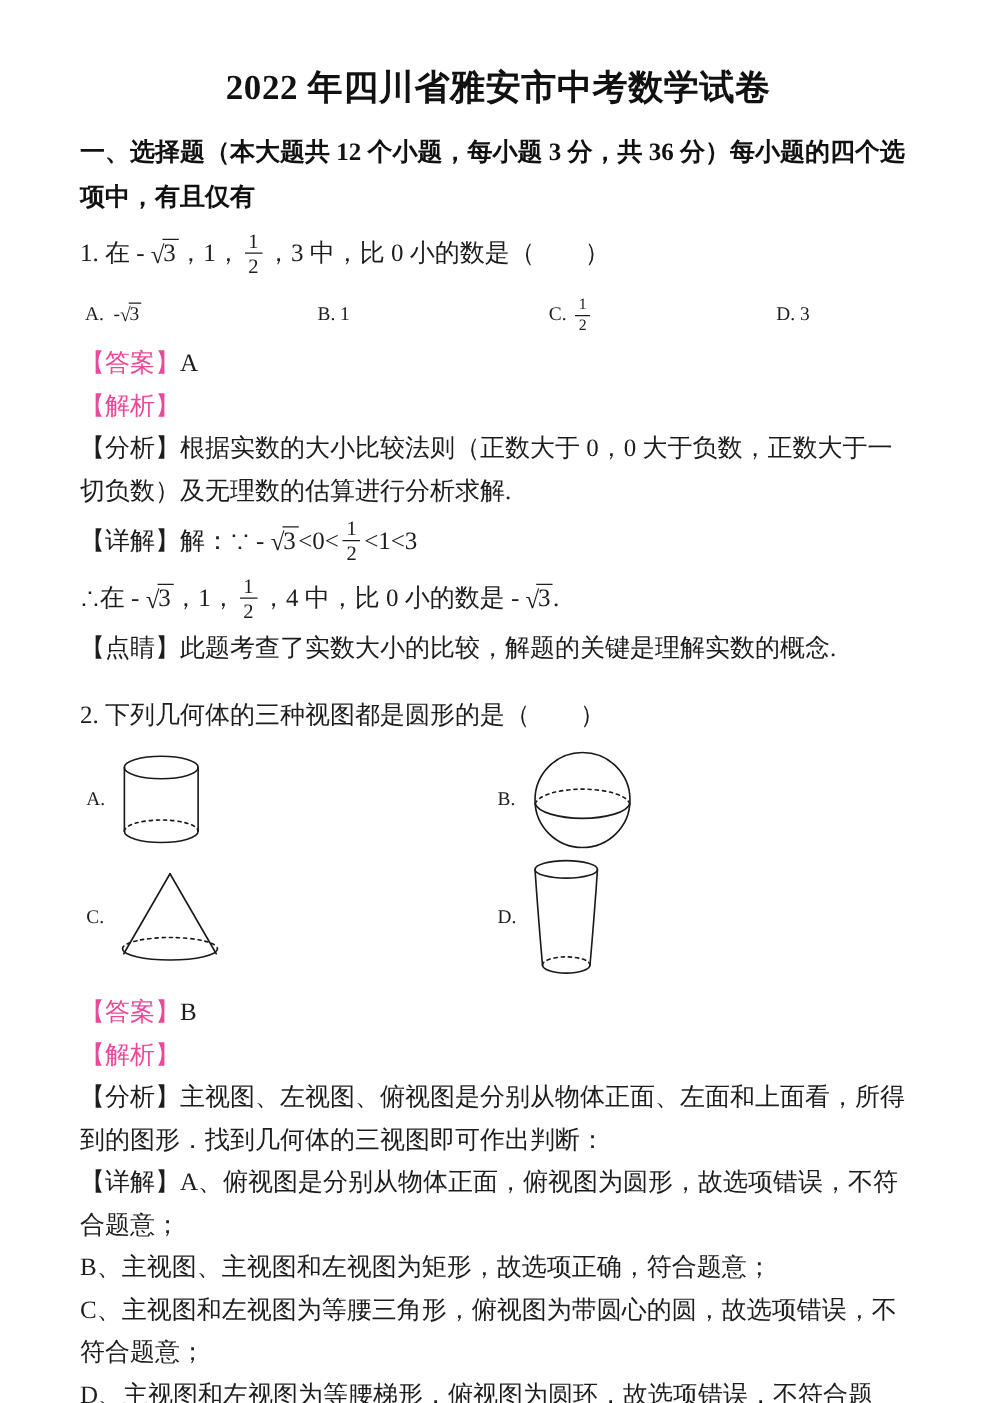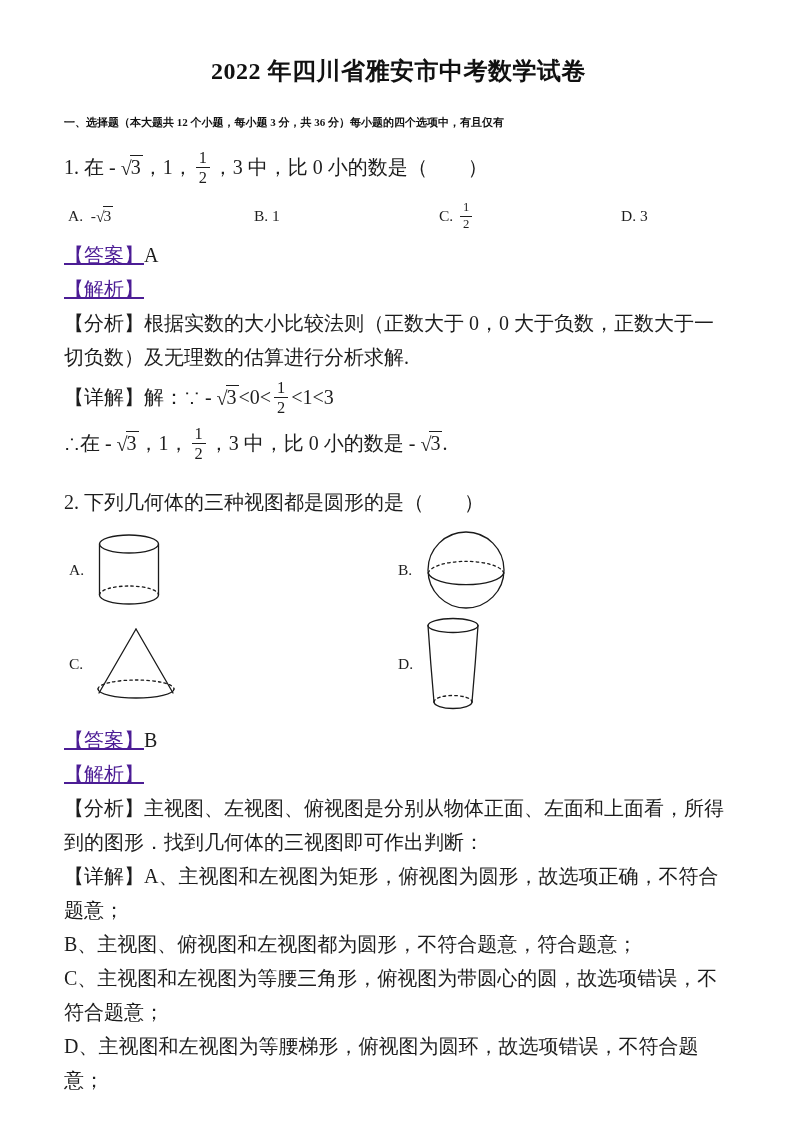--- a/index.html
+++ b/index.html
@@ -3,35 +3,35 @@
 <meta charset="utf-8">
 <style>
   * { margin:0; padding:0; box-sizing:border-box; }
   html,body { background:#ffffff; }
   body { font-family:"Liberation Serif","DejaVu Serif",serif; color:#1d1d1d; }
   .page {
     width:793px; min-height:1122px; background:#ffffff;
     padding:56px 60px 30px 64px; overflow:hidden;
   }
   .title {
-    font-size:24px; line-height:30px; font-weight:bold; text-align:center;
+    font-size:28px; line-height:30px; font-weight:bold; text-align:center;
     color:#111; margin-bottom:18px; letter-spacing:0.5px;
   }
   .section-heading {
-    font-weight:bold; font-size:11px; line-height:36px; color:#111;
+    font-weight:bold; font-size:20px; line-height:36px; color:#111;
     margin-bottom:4px;
   }
   .para { font-size:20px; line-height:34px; }
   .formula-line { line-height:40px; padding:3px 0; }
   .options-row { display:flex; align-items:center; margin:6px 0 2px 0; line-height:40px; font-size:15.5px; }
   .opt { display:inline-flex; align-items:center; }
   .opt-a { width:190px; padding-left:4px; }
   .opt-b { width:185px; }
   .opt-c { width:182px; }
-  .blue-tag { color:#4c1d95;text-decoration:underline; }
+  .blue-tag { color:#ec4899; }
   
   .sqrt { white-space:nowrap; }
   .sqrt .sign { display:inline-block; transform:translateY(1px); margin-right:-2px; }
   .sqrt .rad { display:inline-block; border-top:1.3px solid currentColor; padding:0 2px 0 1px; line-height:1.15; }
   .frac {
     display:inline-block; text-align:center; vertical-align:-0.55em;
     line-height:1.05; font-size:0.82em; margin:0 3px;
   }
   .frac .fn { display:block; border-bottom:1px solid currentColor; padding:0 3px 1px 3px; }
   .frac .fd { display:block; padding-top:1px; }
@@ -90,24 +90,25 @@
     <span class="blue-tag">【解析】</span>
   </div>
 
   <div class="para">【分析】根据实数的大小比较法则（正数大于 0，0 大于负数，正数大于一切负数）及无理数的估算进行分析求解.</div>
 
   <div class="para formula-line">
     <span>【详解】解：∵ - </span><span class="sqrt"><span class="sign">√</span><span class="rad">3</span></span><span>&lt;0&lt;</span><span class="frac"><span class="fn">1</span><span class="fd">2</span></span><span>&lt;1&lt;3</span>
   </div>
 
   <div class="para formula-line">
-    <span>∴在 - </span><span class="sqrt"><span class="sign">√</span><span class="rad">3</span></span><span>，1，</span><span class="frac"><span class="fn">1</span><span class="fd">2</span></span><span>，3 中，比 0 小的数是 - </span><span class="sqrt"><span class="sign">√</span><span class="rad">3</span></span><span>.</span>
+    <span>∴在 - </span><span class="sqrt"><span class="sign">√</span><span class="rad">3</span></span><span>，1，</span><span class="frac"><span class="fn">1</span><span class="fd">2</span></span><span>，4 中，比 0 小的数是 - </span><span class="sqrt"><span class="sign">√</span><span class="rad">3</span></span><span>.</span>
   </div>
 
 
+  <div class="para">【点睛】此题考查了实数大小的比较，解题的关键是理解实数的概念.</div>
 
   <div class="para" style="margin-top:19px;">2. 下列几何体的三种视图都是圆形的是（　　）</div>
 
   <div class="fig-row fig-row-1">
     <div class="fig-cell fig-cell-left">
       <span class="fig-label">A.</span>
       <svg class="shape" width="62" height="74" viewBox="0 0 62 74">
         <ellipse cx="31" cy="11" rx="29.5" ry="9"></ellipse>
         <line x1="1.5" y1="11" x2="1.5" y2="62"></line>
         <line x1="60.5" y1="11" x2="60.5" y2="62"></line>
@@ -150,18 +151,18 @@
   <div class="para">
     <span class="blue-tag">【答案】</span><span>B</span>
   </div>
 
   <div class="para">
     <span class="blue-tag">【解析】</span>
   </div>
 
   <div class="para">【分析】主视图、左视图、俯视图是分别从物体正面、左面和上面看，所得到的图形．找到几何体的三视图即可作出判断：</div>
 
-  <div class="para">【详解】A、主视图和左视图为矩形，俯视图为圆形，故选项正确，不符合题意；</div>
-  <div class="para">B、主视图、俯视图和左视图都为圆形，不符合题意，符合题意；</div>
+  <div class="para">【详解】A、俯视图是分别从物体正面，俯视图为圆形，故选项错误，不符合题意；</div>
+  <div class="para">B、主视图、主视图和左视图为矩形，故选项正确，符合题意；</div>
   <div class="para">C、主视图和左视图为等腰三角形，俯视图为带圆心的圆，故选项错误，不符合题意；</div>
   <div class="para">D、主视图和左视图为等腰梯形，俯视图为圆环，故选项错误，不符合题意；</div>
 
 </div>
 
 </body></html>

